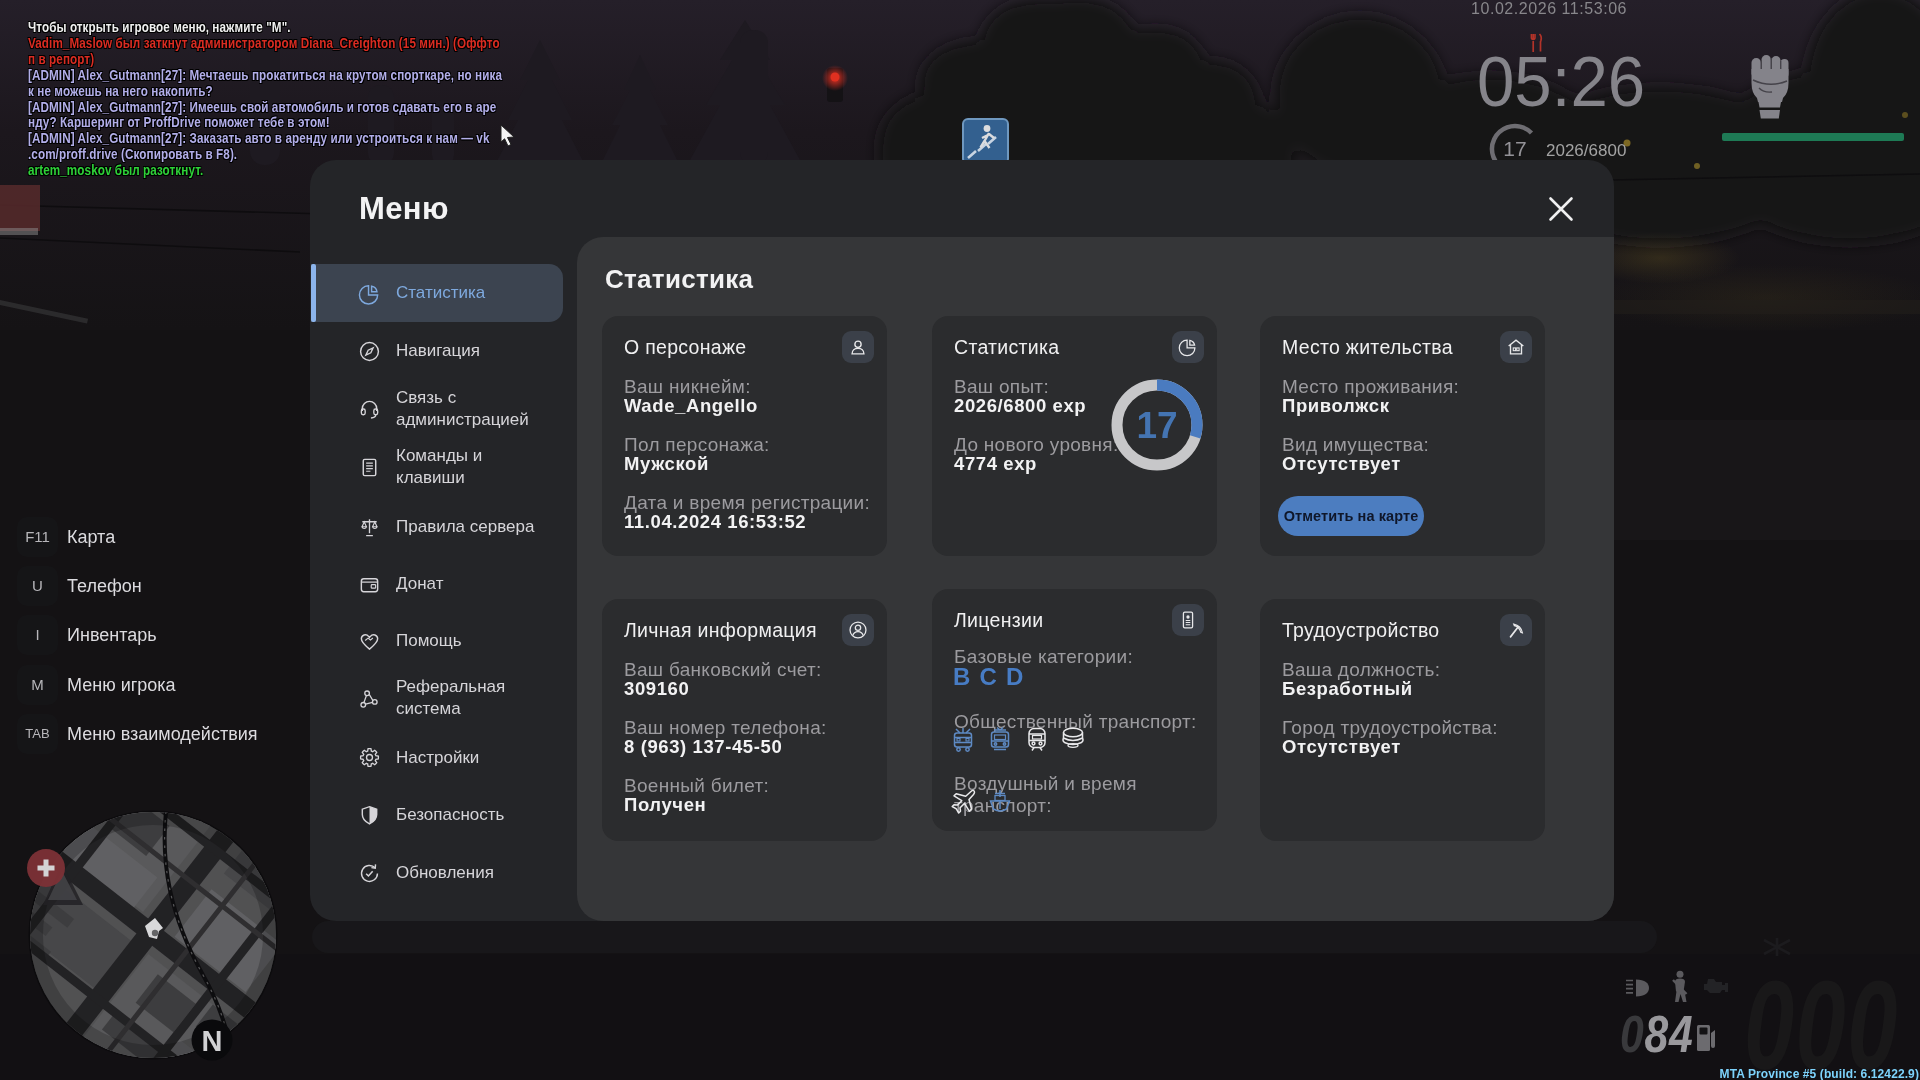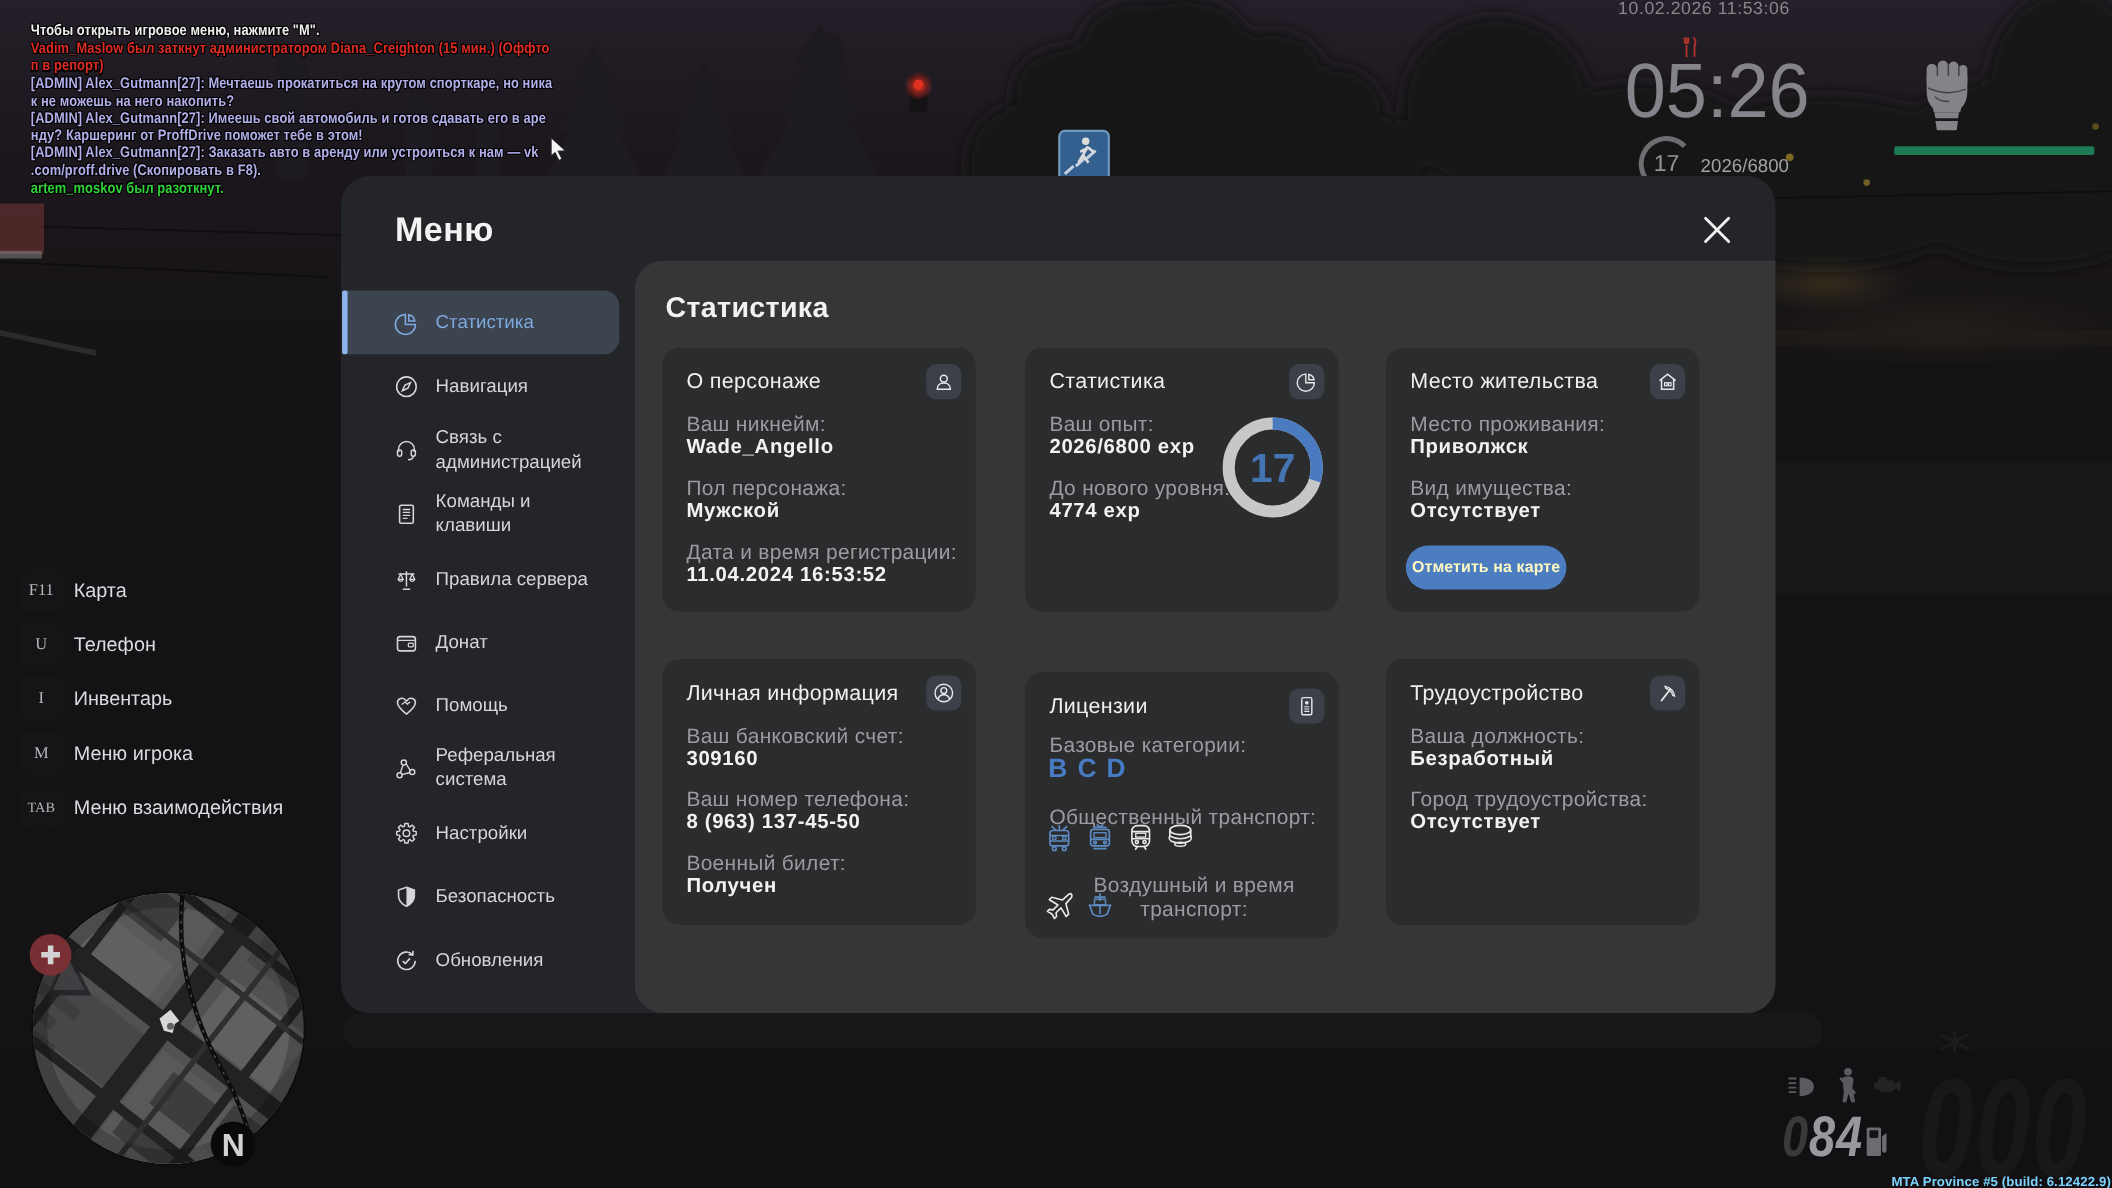--- a/index.html
+++ b/index.html
@@ -16,45 +16,45 @@
 
   
   #date  { left:1471px; top:0px; width:150px; font-size:16px; color:#88878b; letter-spacing:0.55px; white-space:nowrap; }
   #clock { left:1477px; top:42px; font-size:70px; color:#85848a; letter-spacing:0px; transform:scaleX(0.96); transform-origin:left top; }
   #exp   { left:1546px; top:141px; font-size:17px; color:#a3a3a3; }
   #money { left:1678px; top:140px; width:240px; text-align:right; font-size:35px; color:#8f8e93; letter-spacing:8px; white-space:nowrap; }
   #gbar  { left:1722px; top:133px; width:182px; height:8px; background:#1e7a55; border-radius:2px; }
 
   
   .hk-badge { left:17px; width:41px; height:40px; background:rgba(22,22,25,0.72); border-radius:10px;
-              color:#b7b6ba; text-align:center; line-height:40px; font-size:15px;font-family:Liberation Serif, serif; }
+              color:#b7b6ba; text-align:center; line-height:40px; font-size:15px; }
   .hk-label { left:67px; height:40px; line-height:40px; font-size:18px; color:#dcdbdf; }
 
   
   #panel { left:310px; top:160px; width:1304px; height:761px; background:#242528; border-radius:26px; }
   #p-title { left:49px; top:31px; font-size:31px; font-weight:700; color:#f3f3f4; letter-spacing:0.4px; }
   #content { left:267px; top:77px; width:1037px; height:684px; background:#353638; border-radius:26px 0 26px 26px; }
   #c-head { left:28px; top:27px; font-size:26px; font-weight:700; color:#f2f2f3; letter-spacing:0.3px; }
 
   .card { background:#2b2c2e; border-radius:16px; }
   #card1 { left:25px;    top:79px;  width:285px; height:240px; }
   #card2 { left:355px;   top:79px;  width:285px; height:240px; }
   #card3 { left:683px;   top:79px;  width:285px; height:240px; }
   #card4 { left:25px;    top:362px; width:285px; height:242px; }
-  #card5 { left:355px;   top:374px; width:285px; height:242px;text-align:center; }
+  #card5 { left:355px;   top:352px; width:285px; height:242px; }
   #card6 { left:683px;   top:362px; width:285px; height:242px; }
 
   .card-title { left:22px; top:20px; font-size:19.5px; color:#f0f0f1; letter-spacing:0.3px; }
   .chip { width:32px; height:32px; right:13px; top:15px; background:#3b4049; border-radius:9px; }
   .chip svg { position:absolute; left:5px; top:5px; }
   .lbl { left:22px; font-size:19px; color:#9c9b9f; letter-spacing:0.3px; }
   .val { left:22px; font-size:18.5px; font-weight:700; color:#f2f2f3; letter-spacing:0.6px; }
 
   #mapbtn { left:18px; top:180px; width:146px; height:40px; background:#4c7dc0; border-radius:20px;
-            color:#fef9c3; font-size:14.5px; font-weight:700; text-align:center; line-height:40px; letter-spacing:0.1px; }
+            color:#0f172a; font-size:14.5px; font-weight:700; text-align:center; line-height:40px; letter-spacing:0.1px; }
 
   
   .sb-item { left:86px; font-size:17px; color:#d6d5d9; line-height:22px; }
   .sb-icon { left:48px; width:23px; height:23px; }
   #sel-rect { left:1px; top:104px; width:252px; height:58px; background:#3c4450; border-radius:0 14px 14px 0; }
   #sel-bar  { left:1px; top:104px; width:5px;  height:58px; background:#8cb5ec; border-radius:2px; }
 
   
   #speed000 { left:1744px; top:952px; font-size:127px; font-style:italic; font-weight:700; color:#191819;
               transform:scaleX(0.71); transform-origin:left top; letter-spacing:2px; }

